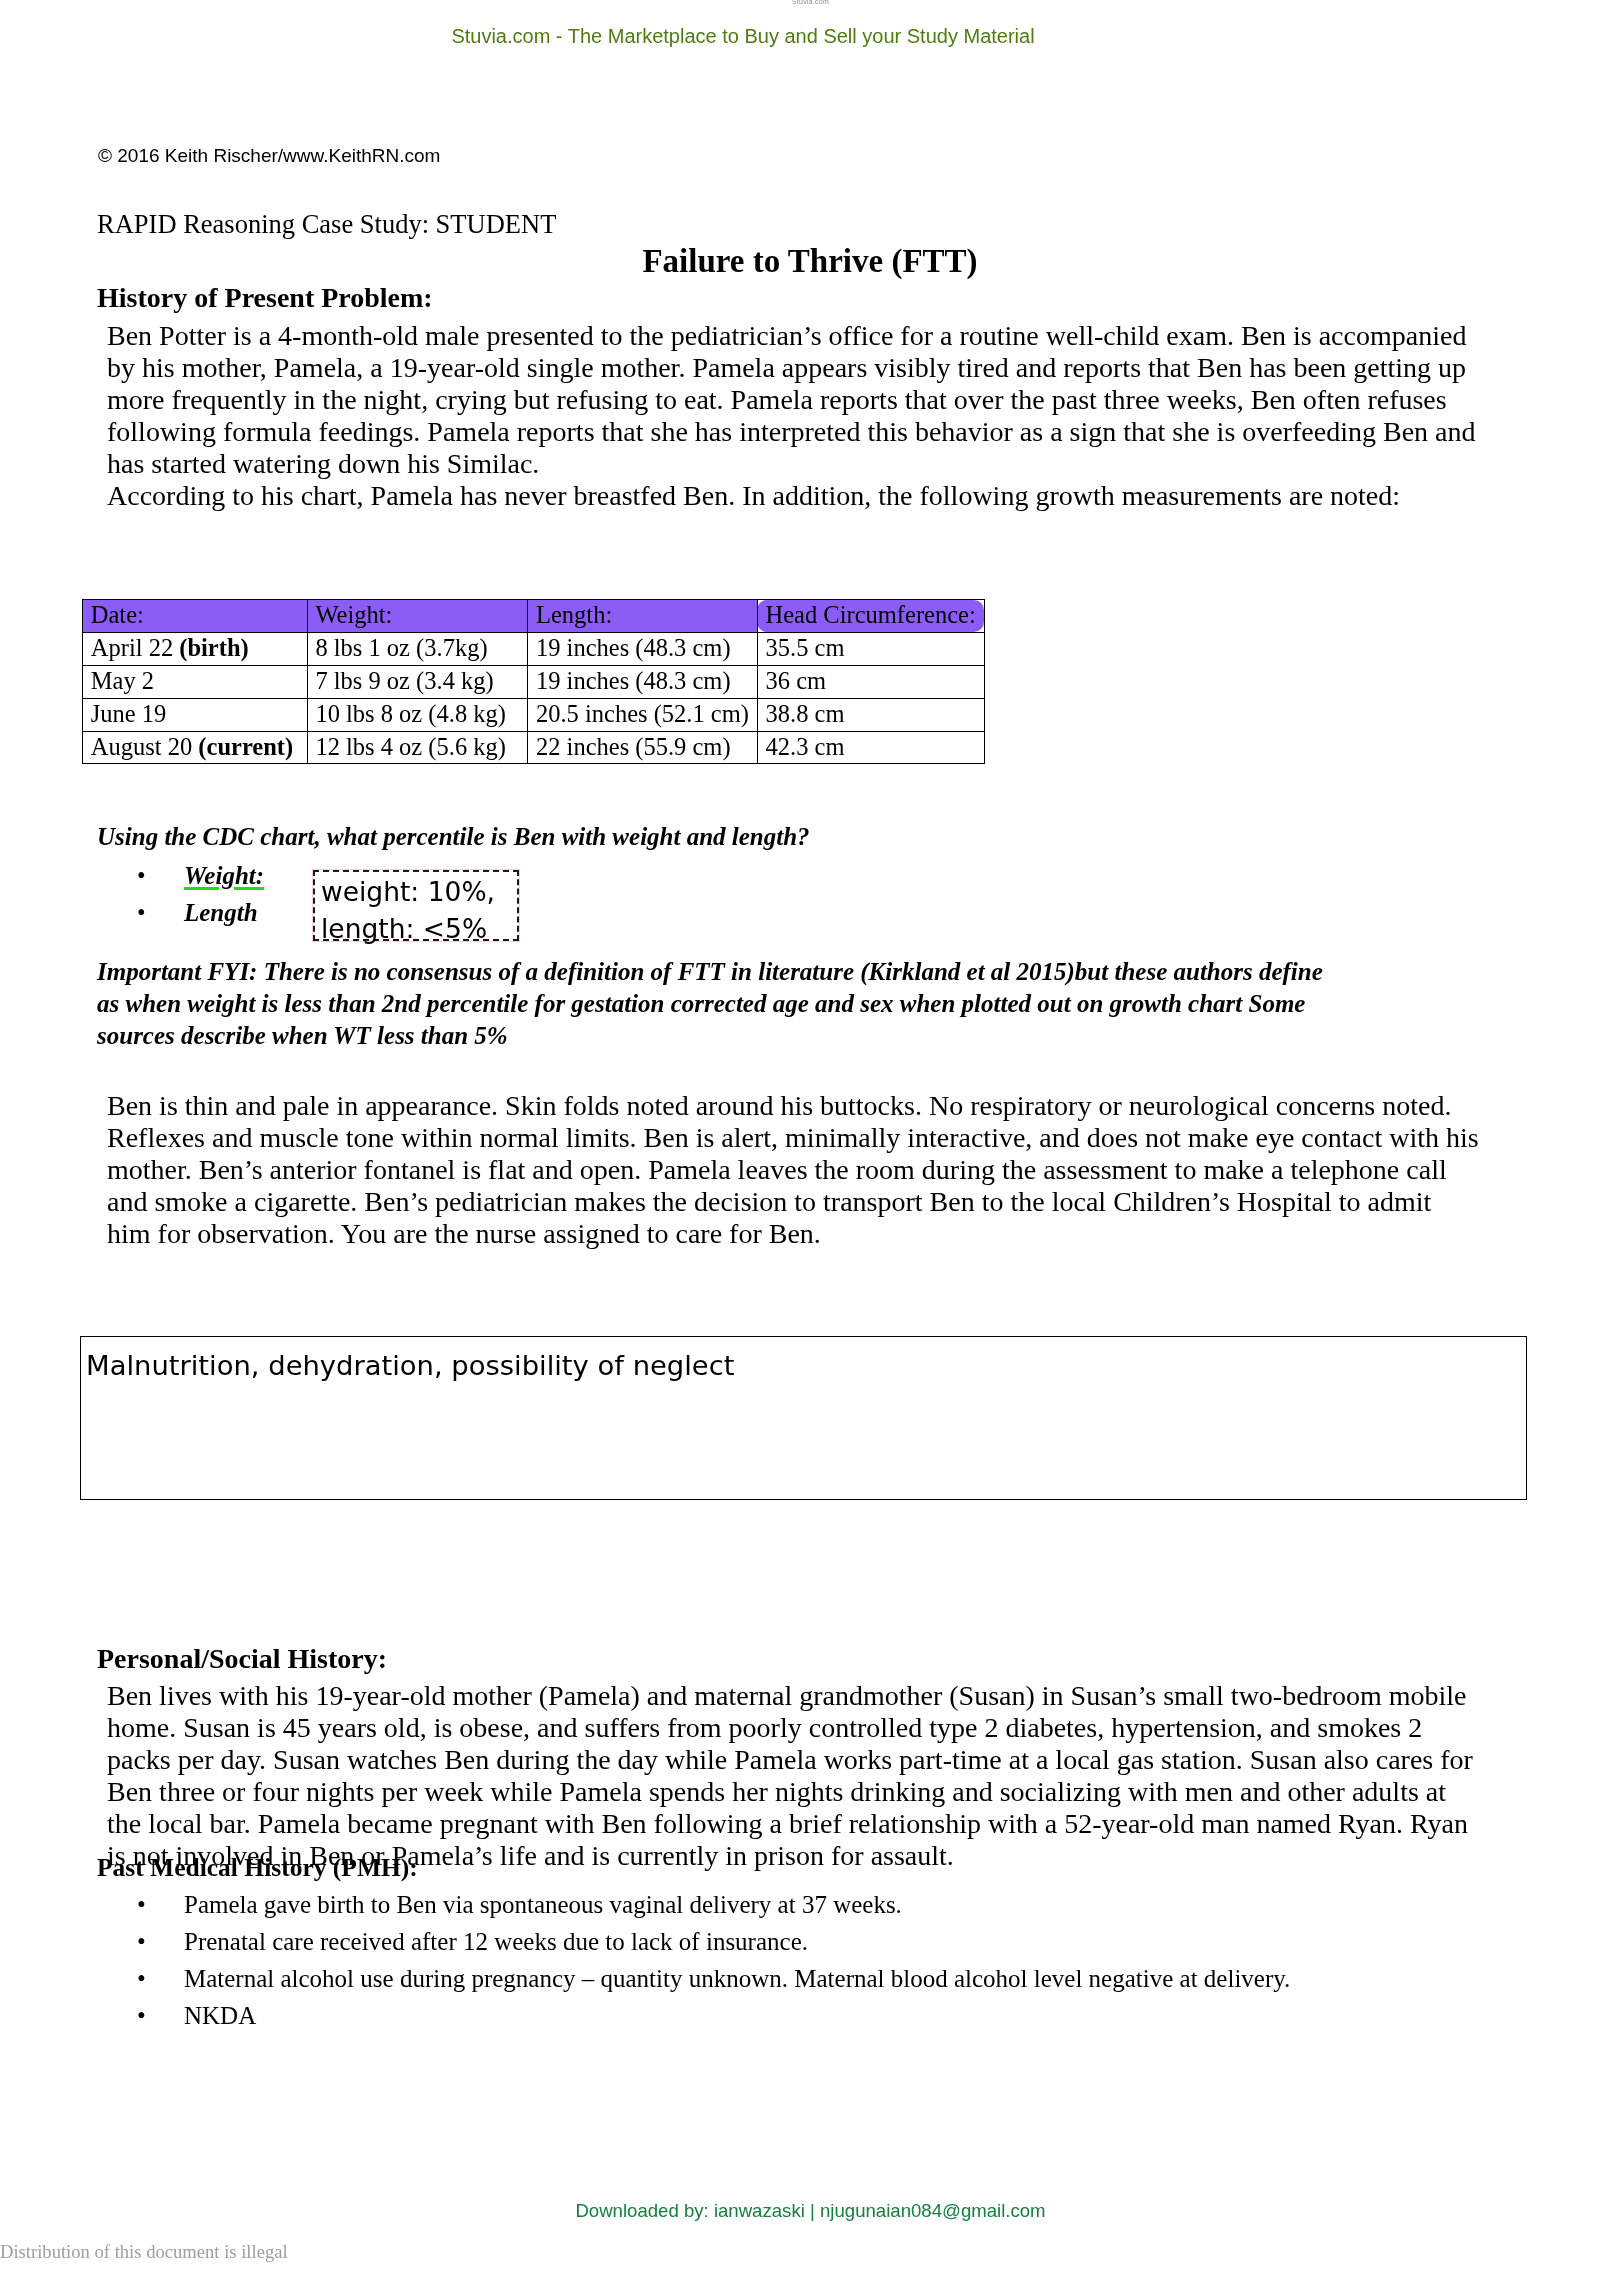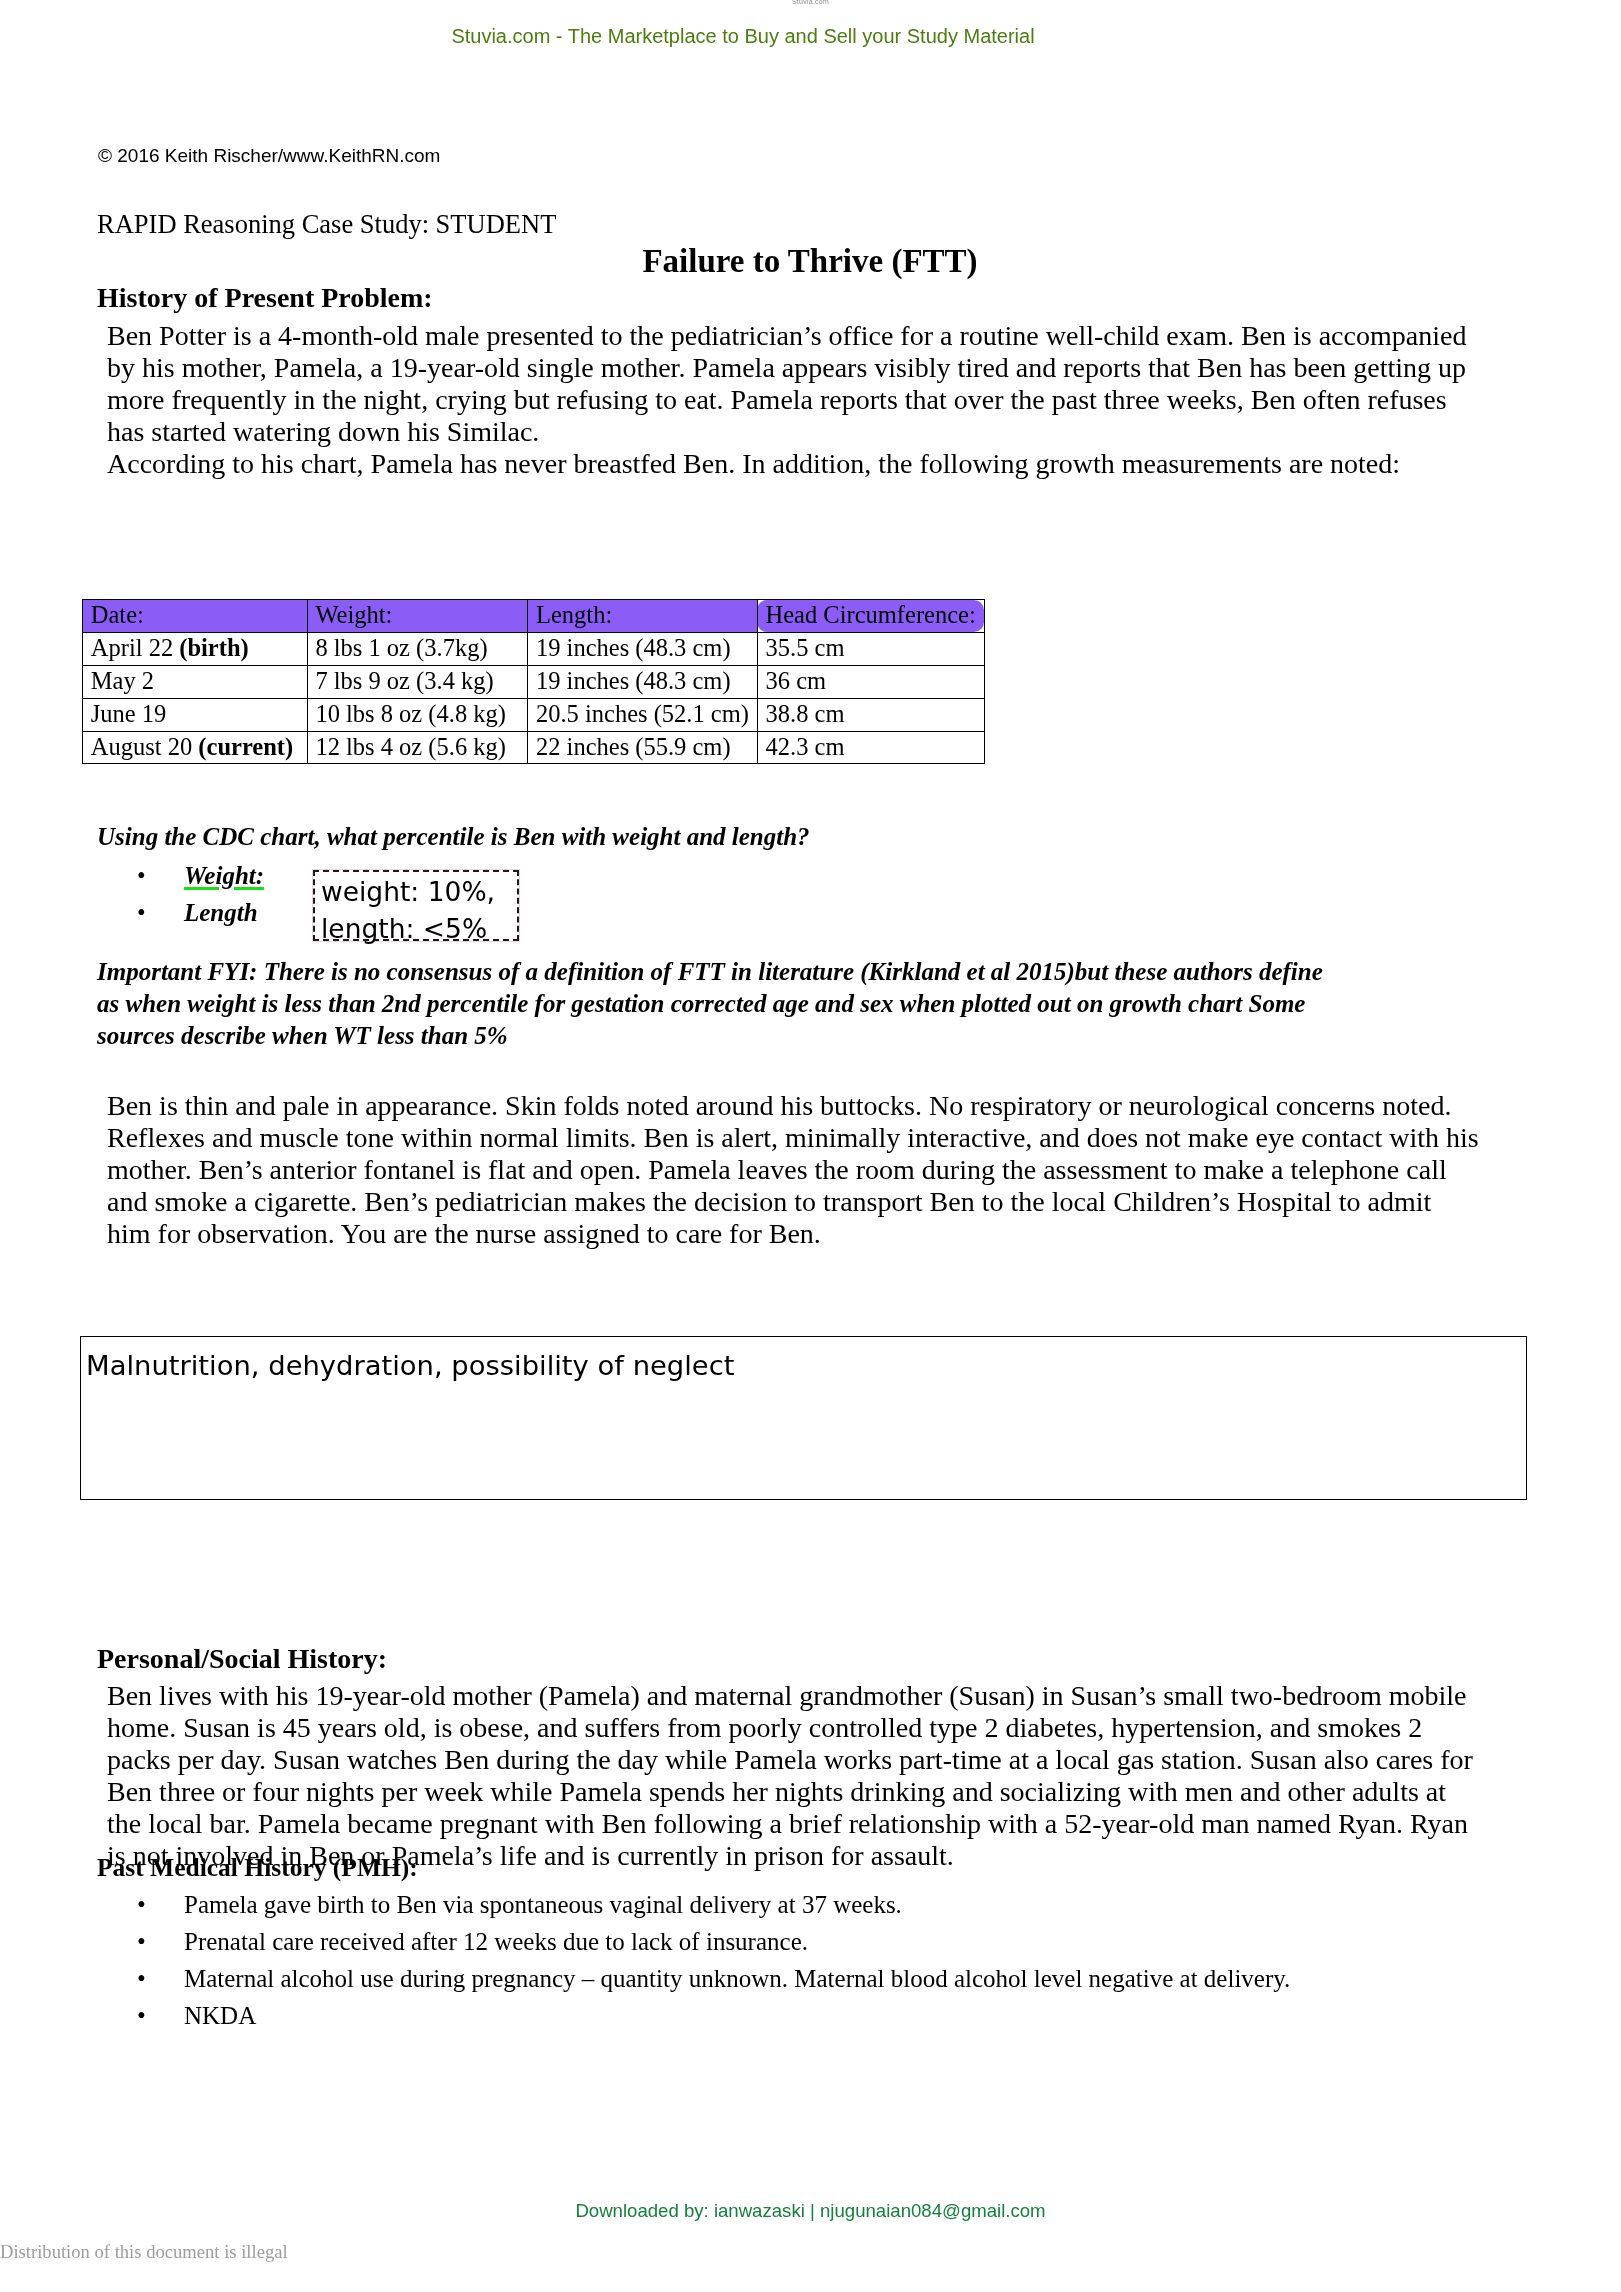--- a/index.html
+++ b/index.html
@@ -269,20 +269,21 @@
   <div class="copyright">© 2016 Keith Rischer/www.KeithRN.com</div>
 
   <div class="subhead">RAPID Reasoning Case Study: STUDENT</div>
   <div class="maintitle">Failure to Thrive (FTT)</div>
 
   <div class="sec-head" style="top:282px">History of Present Problem:</div>
   <div class="para" style="top:320px">
     <div>Ben Potter is a 4-month-old male presented to the pediatrician’s office for a routine well-child exam. Ben is accompanied</div>
     <div>by his mother, Pamela, a 19-year-old single mother. Pamela appears visibly tired and reports that Ben has been getting up</div>
     <div>more frequently in the night, crying but refusing to eat. Pamela reports that over the past three weeks, Ben often refuses</div>
+    <div>following formula feedings. Pamela reports that she has interpreted this behavior as a sign that she is overfeeding Ben and</div>
     <div>has started watering down his Similac.</div>
     <div>According to his chart, Pamela has never breastfed Ben. In addition, the following growth measurements are noted:</div>
   </div>
 
   <table class="gtable">
     <thead>
       <tr>
         <td class="c0">Date:</td>
         <td class="c1">Weight:</td>
         <td class="c2">Length:</td>

